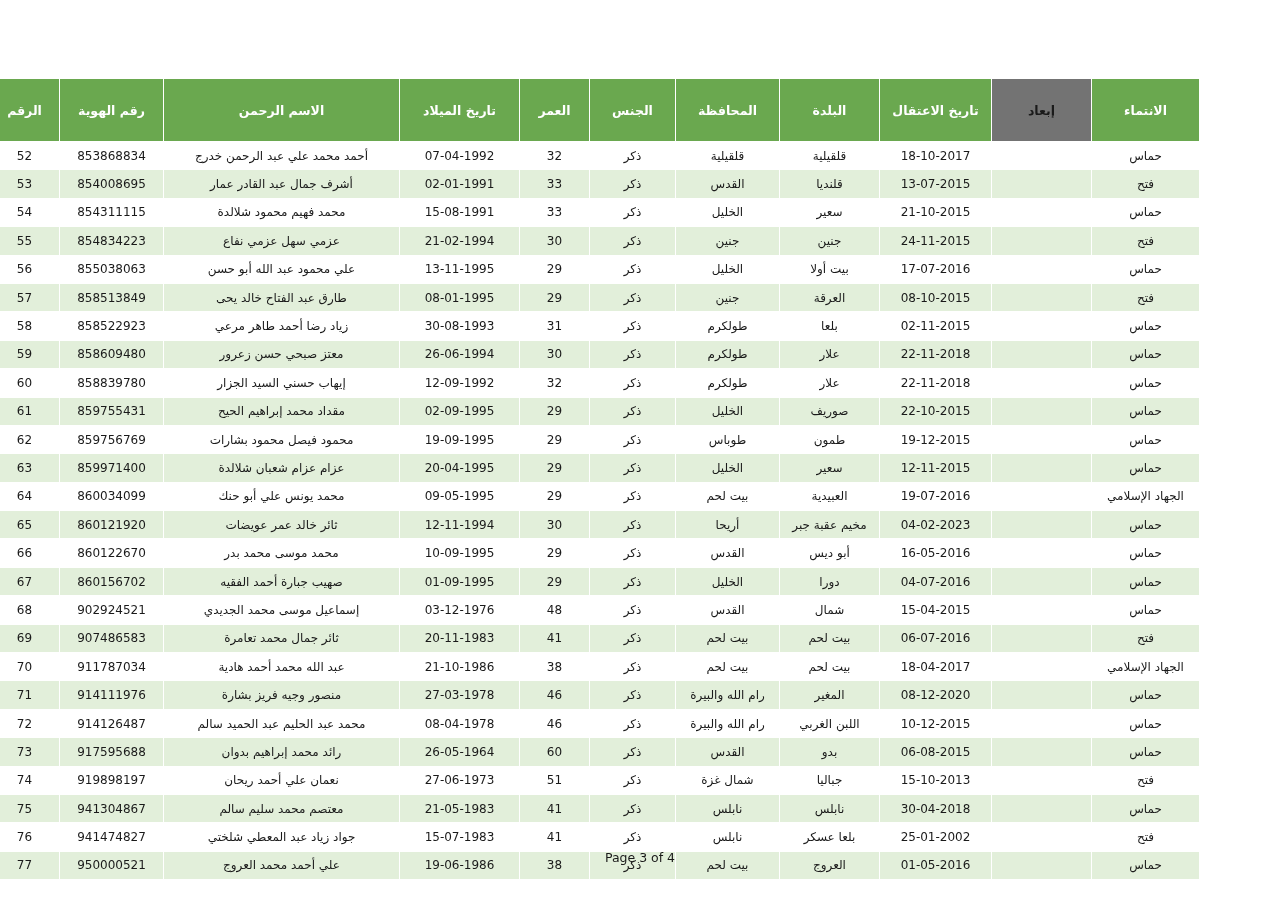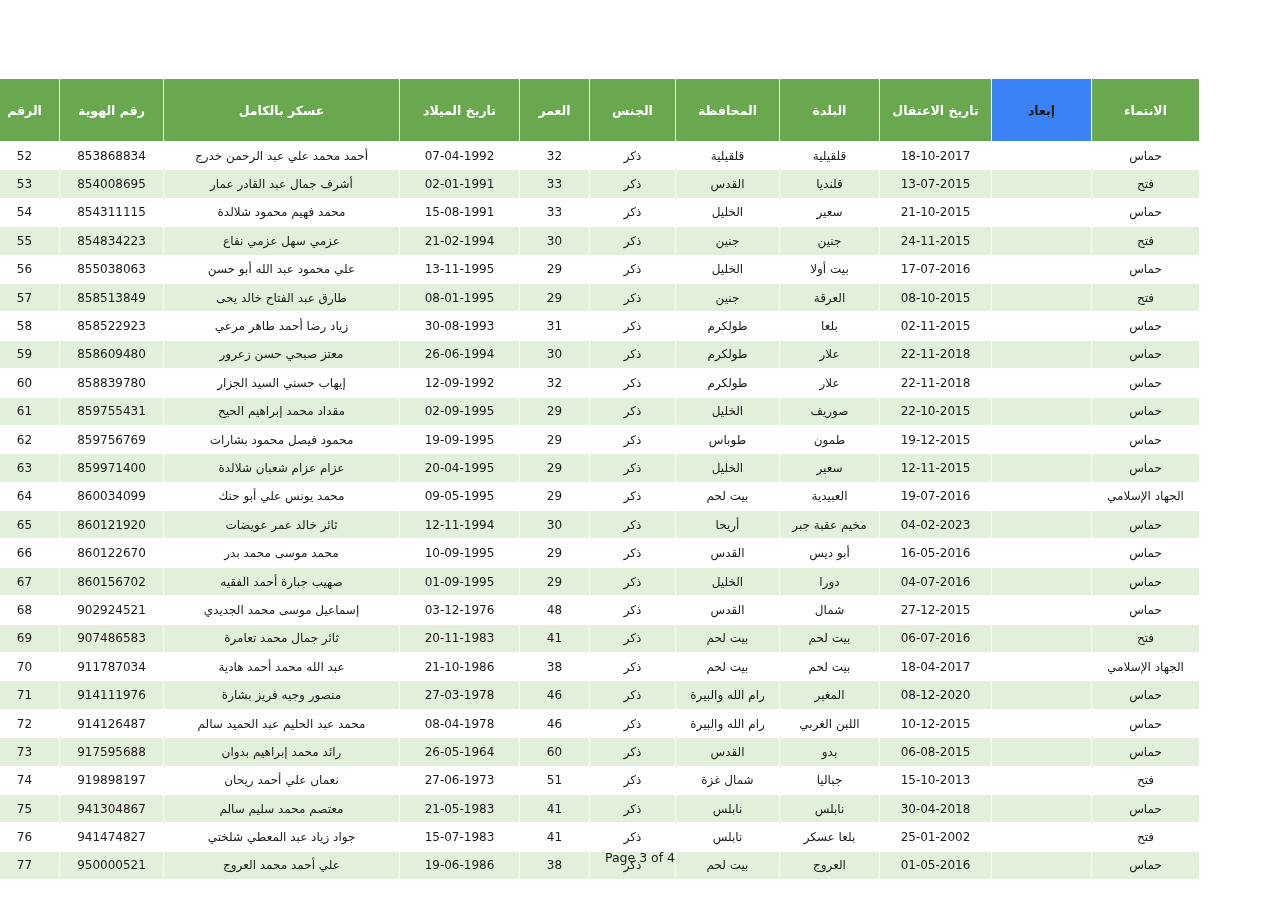--- a/index.html
+++ b/index.html
@@ -32,21 +32,21 @@
     color: #ffffff;
     font-size: 12.5px;
     font-weight: bold;
     height: 58px;
     text-align: center;
     vertical-align: middle;
     border: 1px solid #ffffff;
     padding: 2px 4px;
   }
   table.detainee-table thead th.highlight-cell {
-    background: #3b82f6;
+    background: #737373;
     color: #1a1a1a;
   }
   table.detainee-table tbody td {
     font-size: 12px;
     height: 25.4px;
     text-align: center;
     vertical-align: middle;
     border: 1px solid #ffffff;
     padding: 1px 4px;
     color: #1a1a1a;
@@ -109,21 +109,21 @@
     <thead>
       <tr id="header-row">
           <th>الانتماء</th>
           <th class="highlight-cell">إبعاد</th>
           <th>تاريخ الاعتقال</th>
           <th>البلدة</th>
           <th>المحافظة</th>
           <th>الجنس</th>
           <th>العمر</th>
           <th>تاريخ الميلاد</th>
-          <th>عسكر بالكامل</th>
+          <th>الاسم الرحمن</th>
           <th>رقم الهوية</th>
           <th>الرقم</th>
         </tr>
     </thead>
     <tbody id="table-body">
         <tr class="row-odd">
           <td>حماس</td>
           <td></td>
           <td class="date-cell">18-10-2017</td>
           <td>قلقيلية</td>
@@ -326,21 +326,21 @@
           <td>ذكر</td>
           <td class="age-cell">29</td>
           <td class="date-cell">01-09-1995</td>
           <td>صهيب جبارة أحمد الفقيه</td>
           <td class="id-cell">860156702</td>
           <td class="num-cell">67</td>
         </tr>
         <tr class="row-odd">
           <td>حماس</td>
           <td></td>
-          <td class="date-cell">27-12-2015</td>
+          <td class="date-cell">15-04-2015</td>
           <td>شمال</td>
           <td>القدس</td>
           <td>ذكر</td>
           <td class="age-cell">48</td>
           <td class="date-cell">03-12-1976</td>
           <td>إسماعيل موسى محمد الجديدي</td>
           <td class="id-cell">902924521</td>
           <td class="num-cell">68</td>
         </tr>
         <tr class="row-even">

